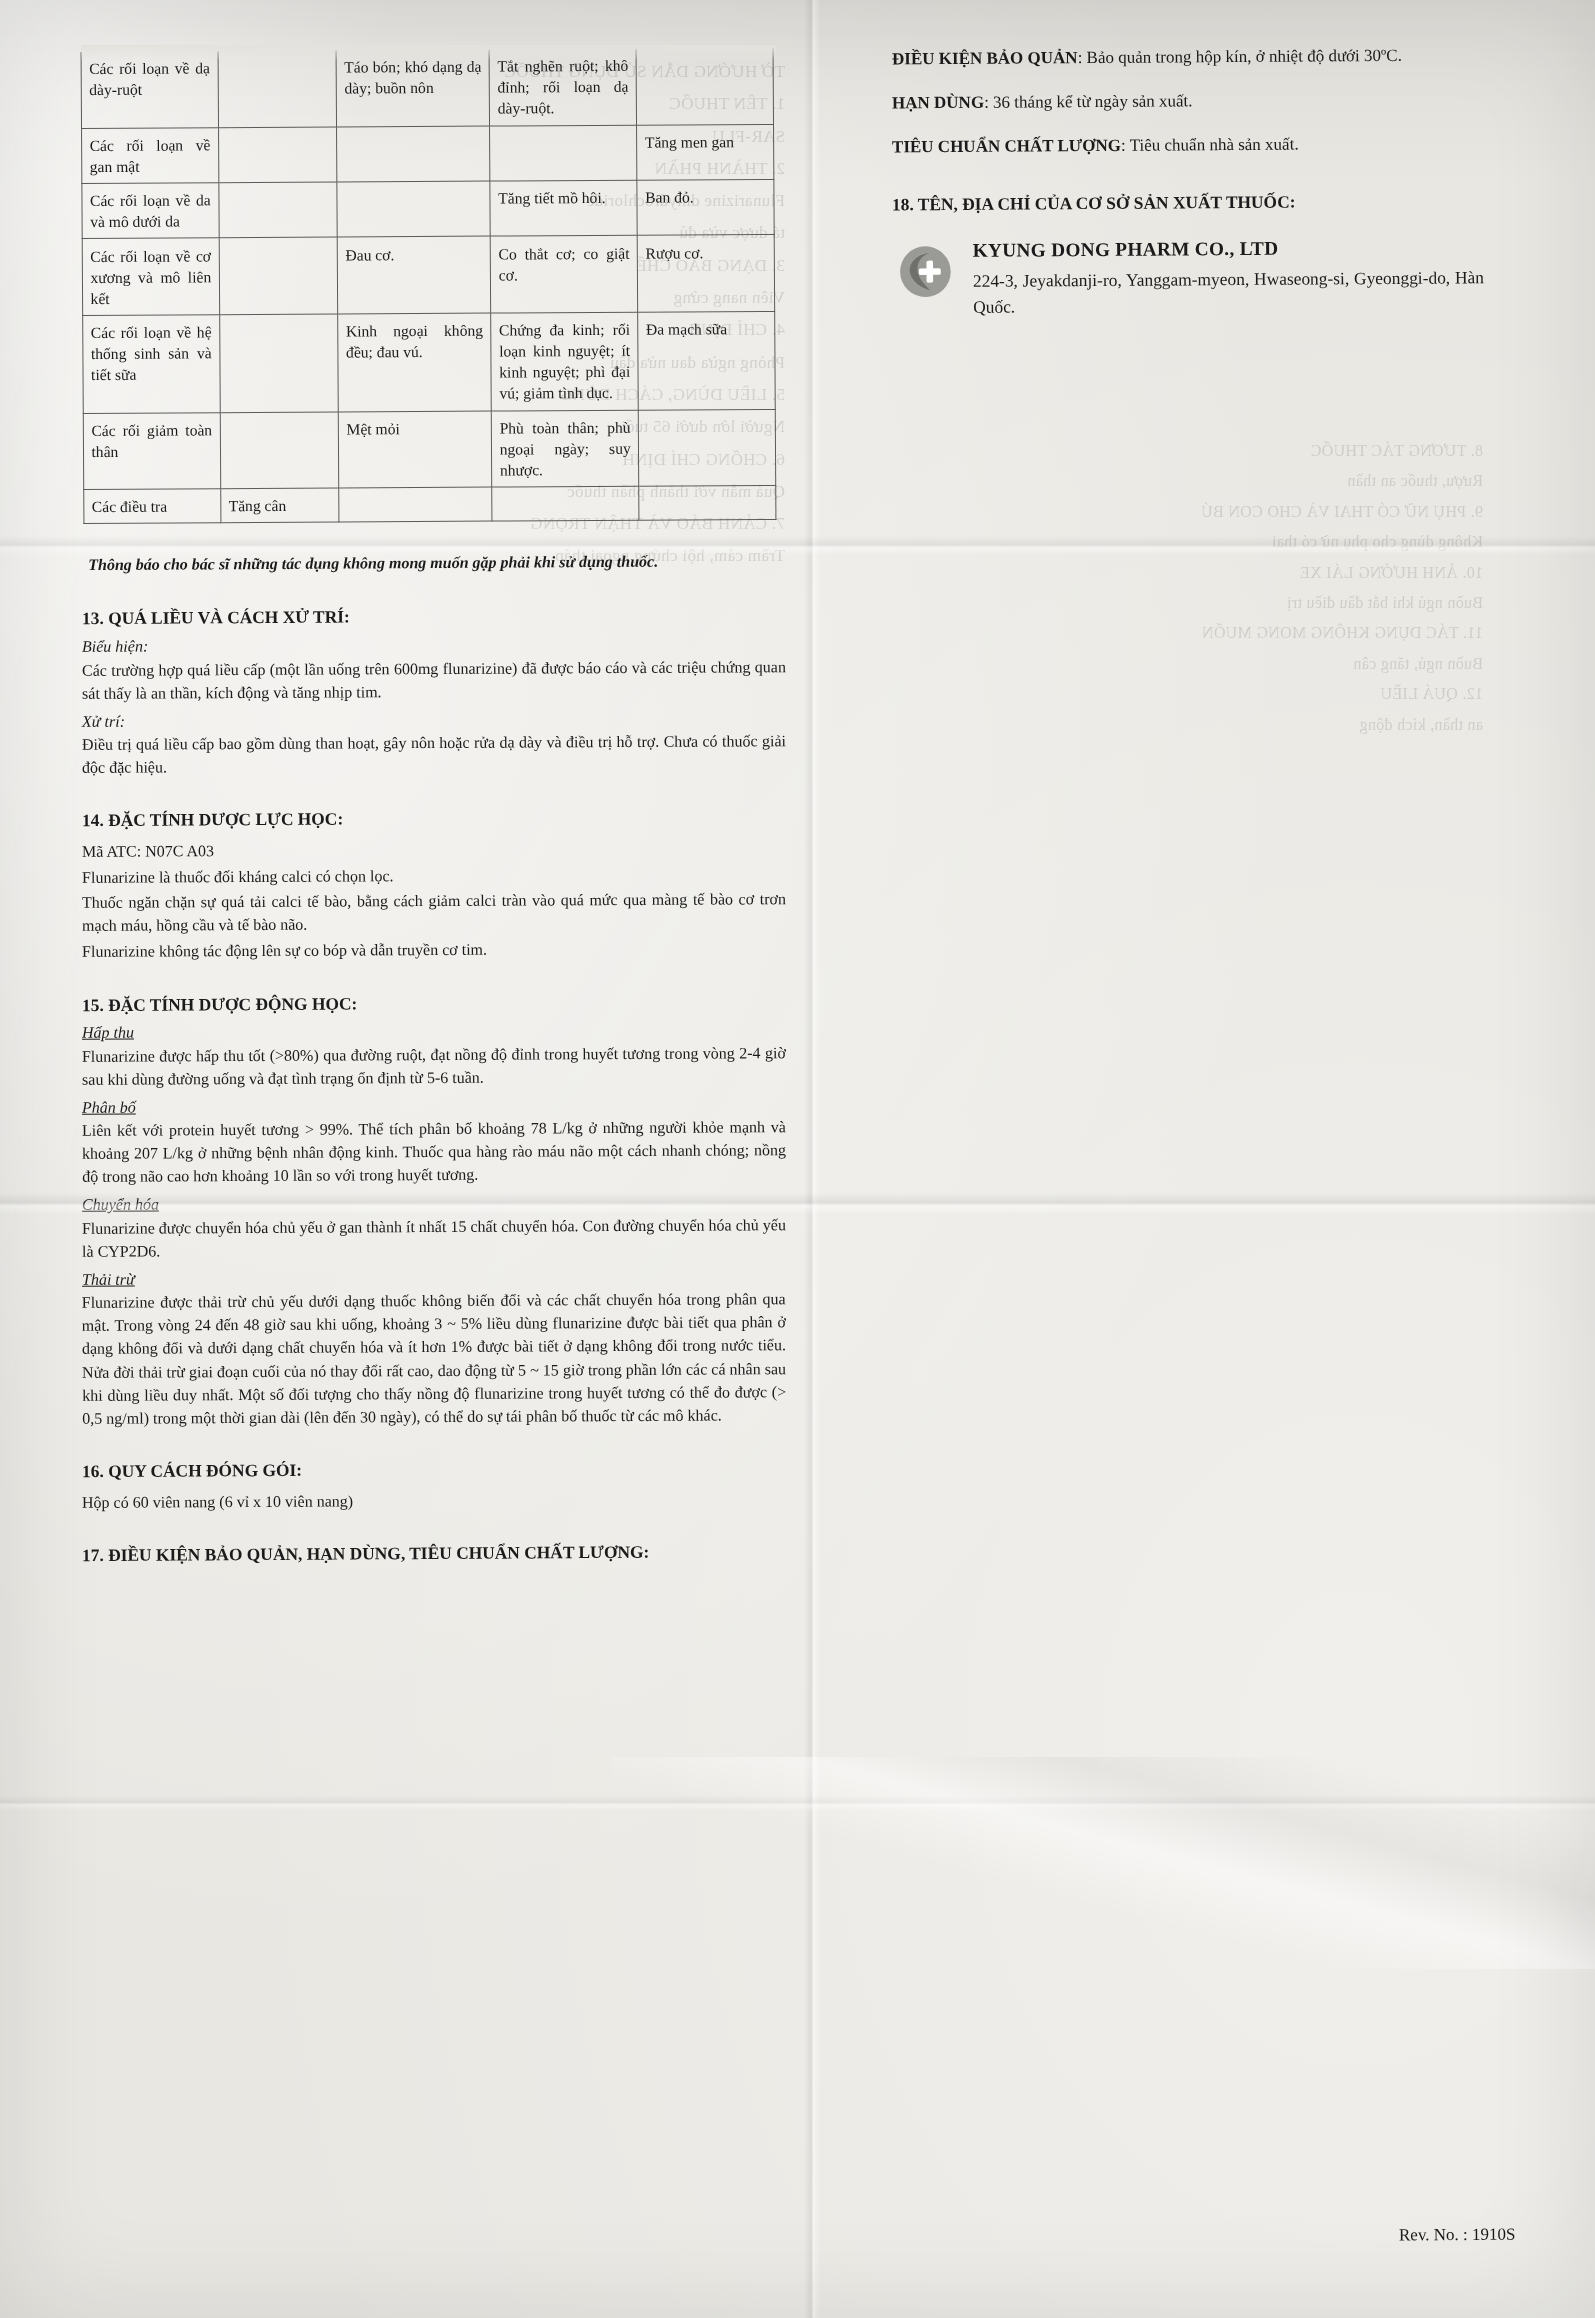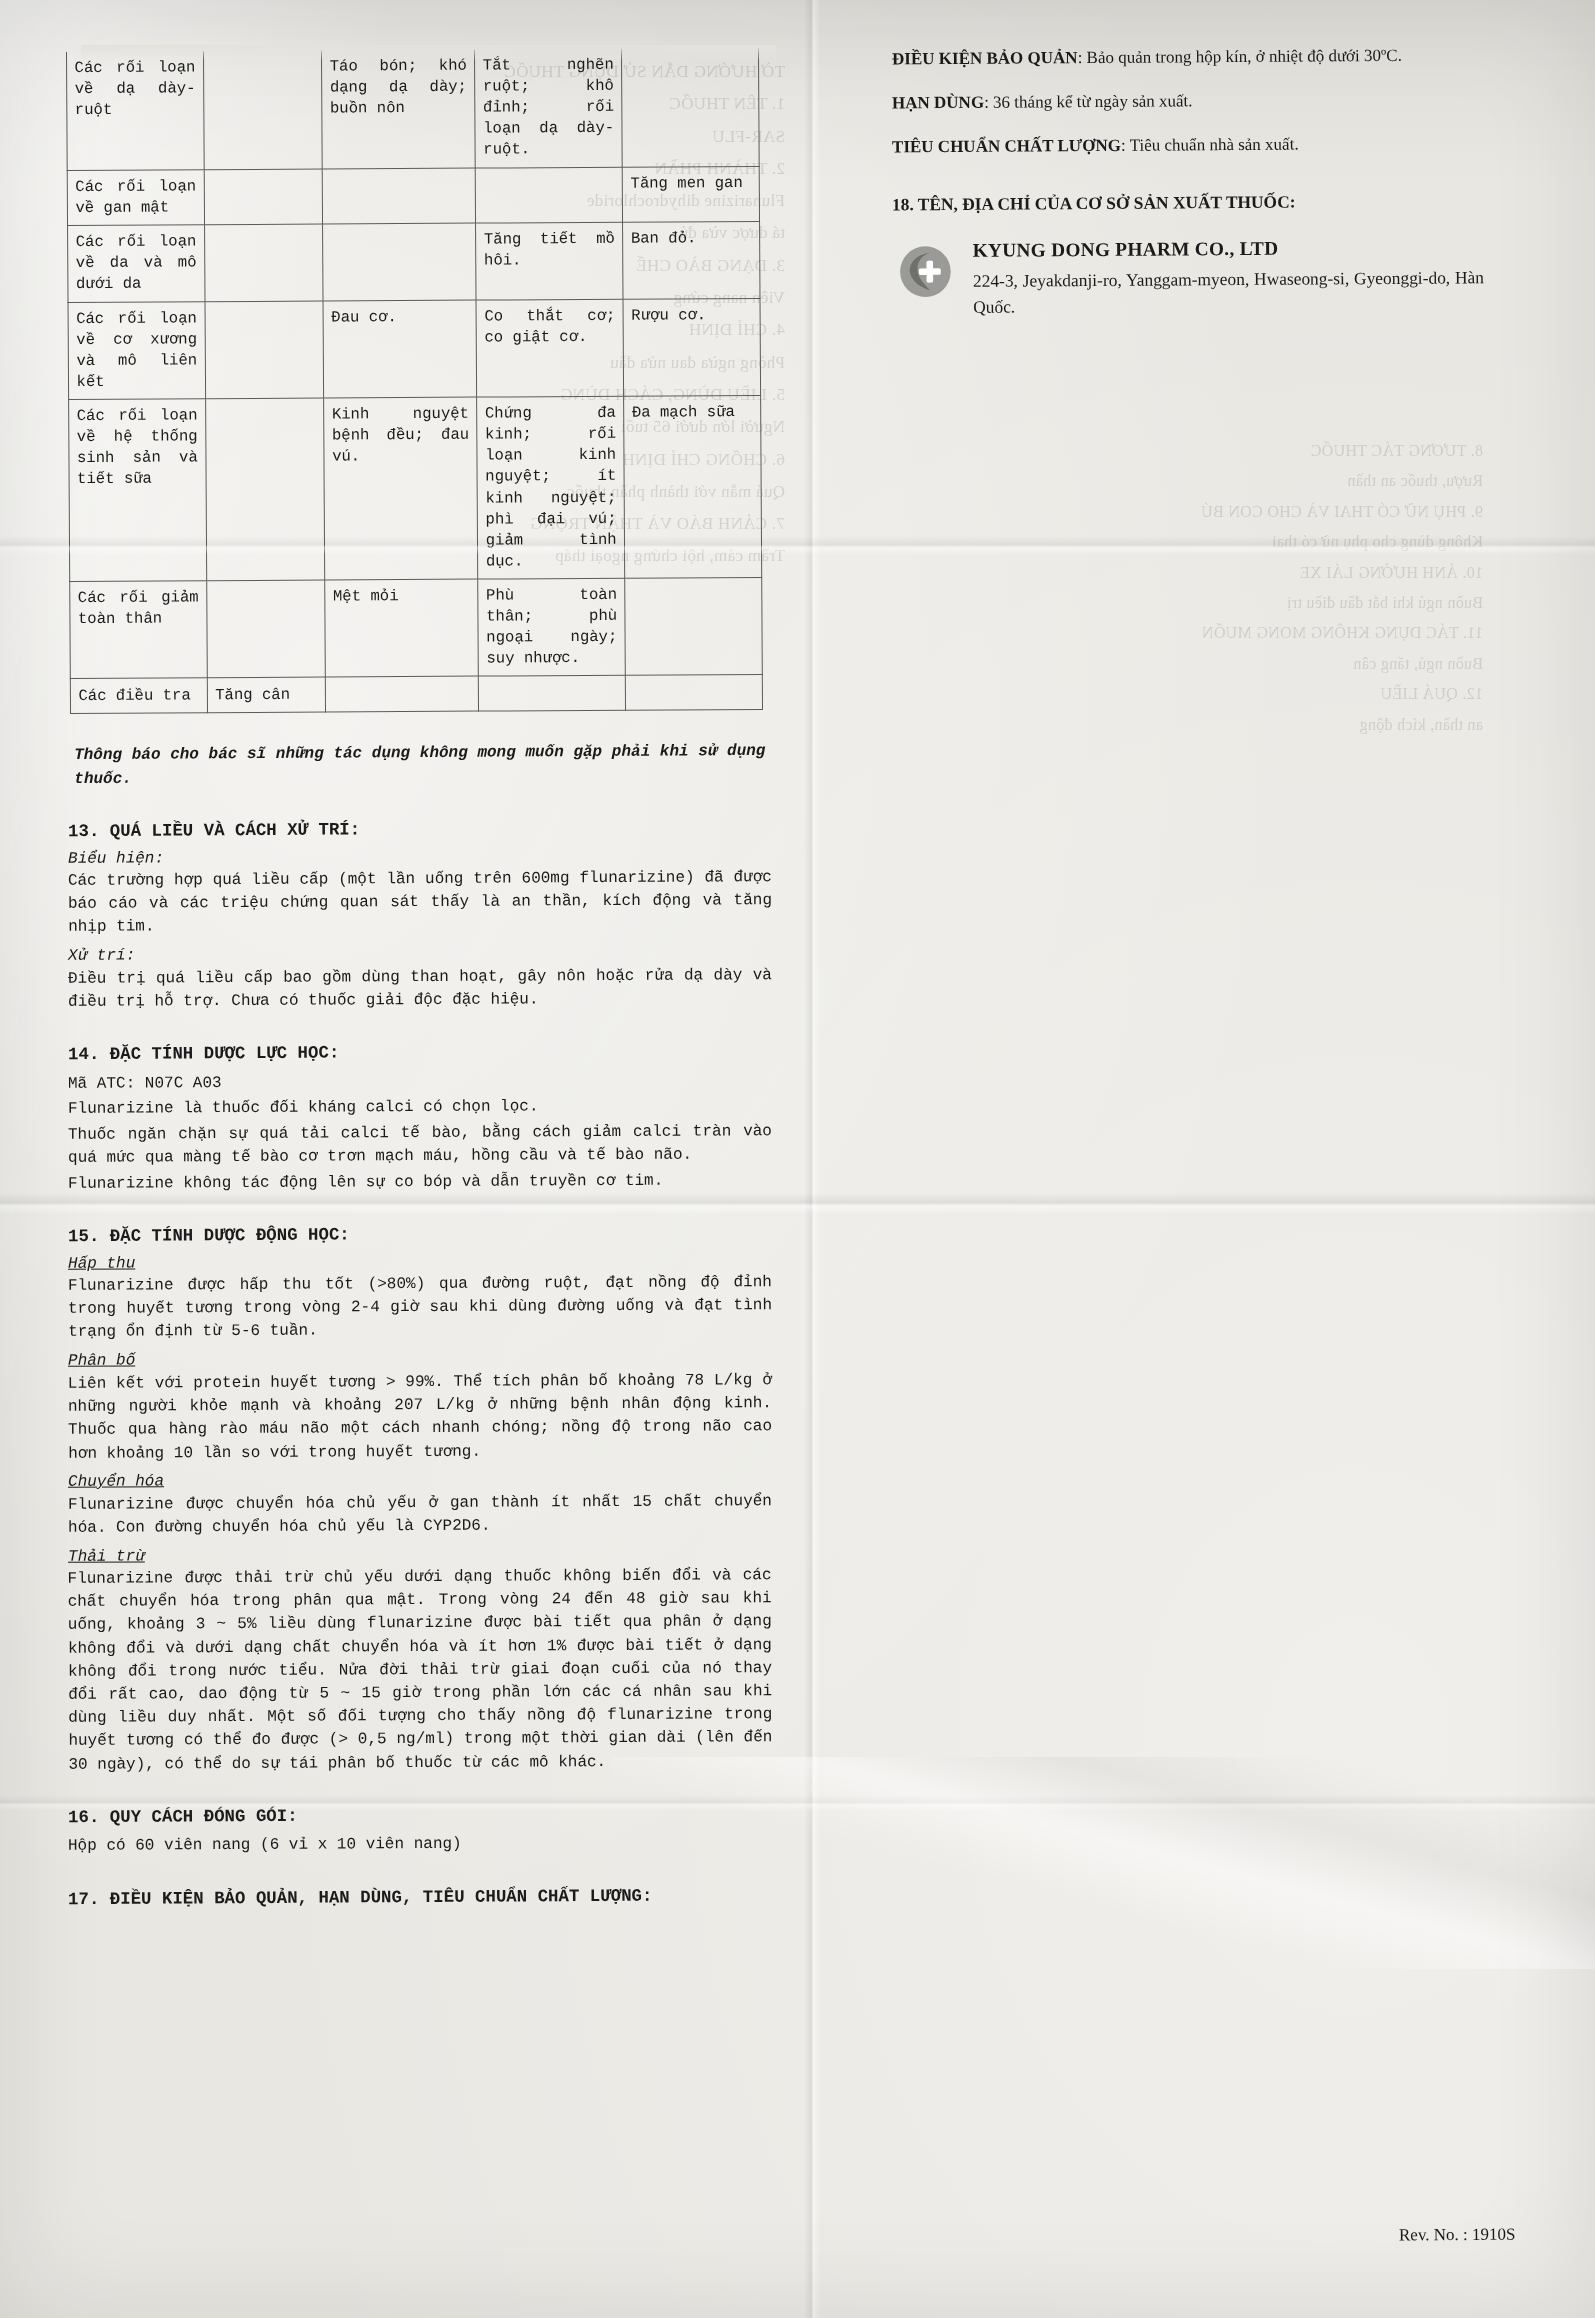--- a/index.html
+++ b/index.html
@@ -52,24 +52,23 @@
     white-space: pre-line;
     line-height: 1.9;
     letter-spacing: 0.3px;
     pointer-events: none;
     user-select: none;
   }
 
   
   .left-col {
     position: absolute;
-    left: 68px;
+    left: 82px;
     top: 50px;
     width: 704px;
-    font-family: Liberation Mono, monospace;
   }
   table.ae {
     border-collapse: collapse;
     width: 693px;
     transform: rotate(-0.35deg);
     font-size: 15.6px;
     line-height: 1.35;
   }
   table.ae td {
     border: 1.2px solid #5b5b5b;
@@ -238,21 +237,21 @@
         <tr>
           <td class="c0">Các rối loạn về cơ xương và mô liên kết</td>
           <td class="c1"></td>
           <td class="c2">Đau cơ.</td>
           <td class="c3">Co thắt cơ; co giật cơ.</td>
           <td class="c4">Rượu cơ.</td>
         </tr>
         <tr>
           <td class="c0">Các rối loạn về hệ thống sinh sản và tiết sữa</td>
           <td class="c1"></td>
-          <td class="c2">Kinh nguyệt bệnh đều; đau vú.</td>
+          <td class="c2">Kinh ngoại không đều; đau vú.</td>
           <td class="c3">Chứng đa kinh; rối loạn kinh nguyệt; ít kinh nguyệt; phì đại vú; giảm tình dục.</td>
           <td class="c4">Đa mạch sữa</td>
         </tr>
         <tr>
           <td class="c0">Các rối giảm toàn thân</td>
           <td class="c1"></td>
           <td class="c2">Mệt mỏi</td>
           <td class="c3">Phù toàn thân; phù ngoại ngày; suy nhược.</td>
           <td class="c4"></td>
         </tr>

